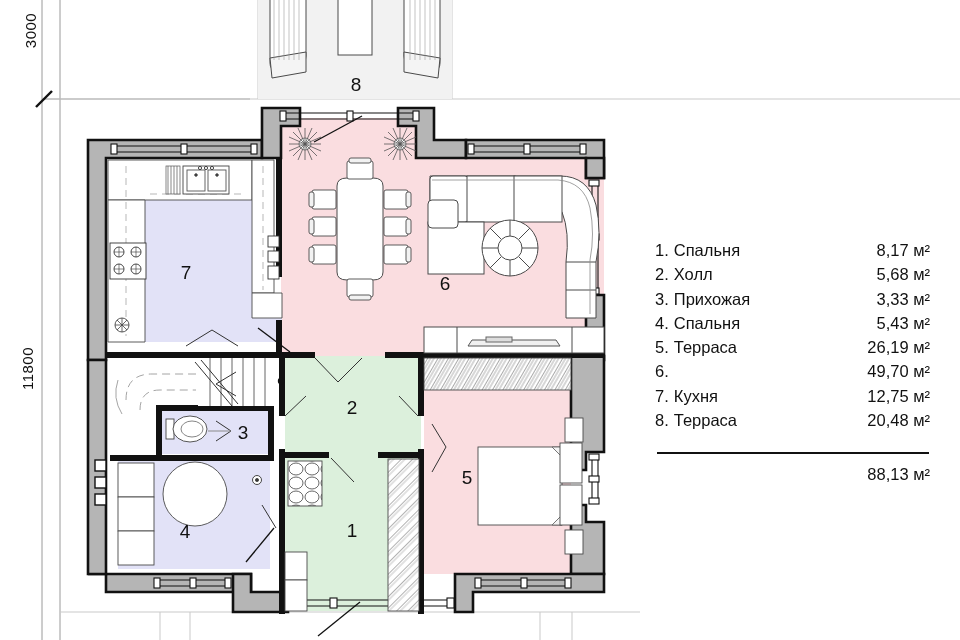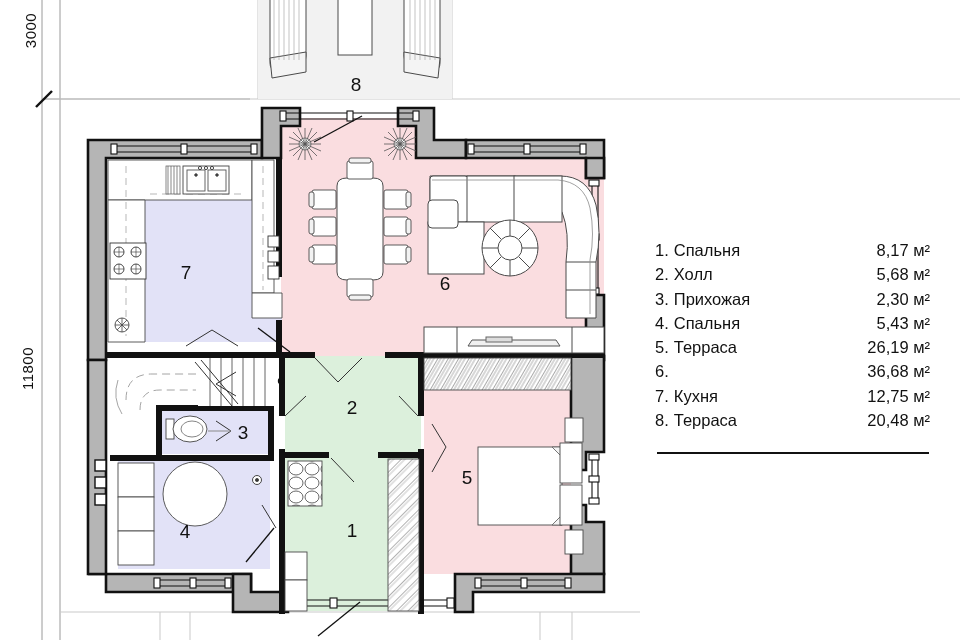--- a/index.html
+++ b/index.html
@@ -582,21 +582,21 @@
       <span class="legend-name">Холл</span>
       <span class="legend-spacer"></span>
       <span class="legend-area">5,68 м²</span>
     </div>
 
     <div class="legend-row">
       <span class="legend-name">3.</span>
       <span style="width:5px"></span>
       <span class="legend-name">Прихожая</span>
       <span class="legend-spacer"></span>
-      <span class="legend-area">2,30 м²</span>
+      <span class="legend-area">3,33 м²</span>
     </div>
 
     <div class="legend-row">
       <span class="legend-name">4.</span>
       <span style="width:5px"></span>
       <span class="legend-name">Спальня</span>
       <span class="legend-spacer"></span>
       <span class="legend-area">5,43 м²</span>
     </div>
 
@@ -605,35 +605,36 @@
       <span style="width:5px"></span>
       <span class="legend-name">Терраса</span>
       <span class="legend-spacer"></span>
       <span class="legend-area">26,19 м²</span>
     </div>
 
     <div class="legend-row">
       <span class="legend-name">6.</span>
       <span style="width:5px"></span>
       <span class="legend-spacer"></span>
-      <span class="legend-area">36,68 м²</span>
+      <span class="legend-area">49,70 м²</span>
     </div>
 
     <div class="legend-row">
       <span class="legend-name">7.</span>
       <span style="width:5px"></span>
       <span class="legend-name">Кухня</span>
       <span class="legend-spacer"></span>
       <span class="legend-area">12,75 м²</span>
     </div>
 
     <div class="legend-row">
       <span class="legend-name">8.</span>
       <span style="width:5px"></span>
       <span class="legend-name">Терраса</span>
       <span class="legend-spacer"></span>
       <span class="legend-area">20,48 м²</span>
     </div>
   </div>
 
   <div id="legend-rule"></div>
+  <div id="legend-total">88,13 м²</div>
 
 </div>
 
 </body></html>

